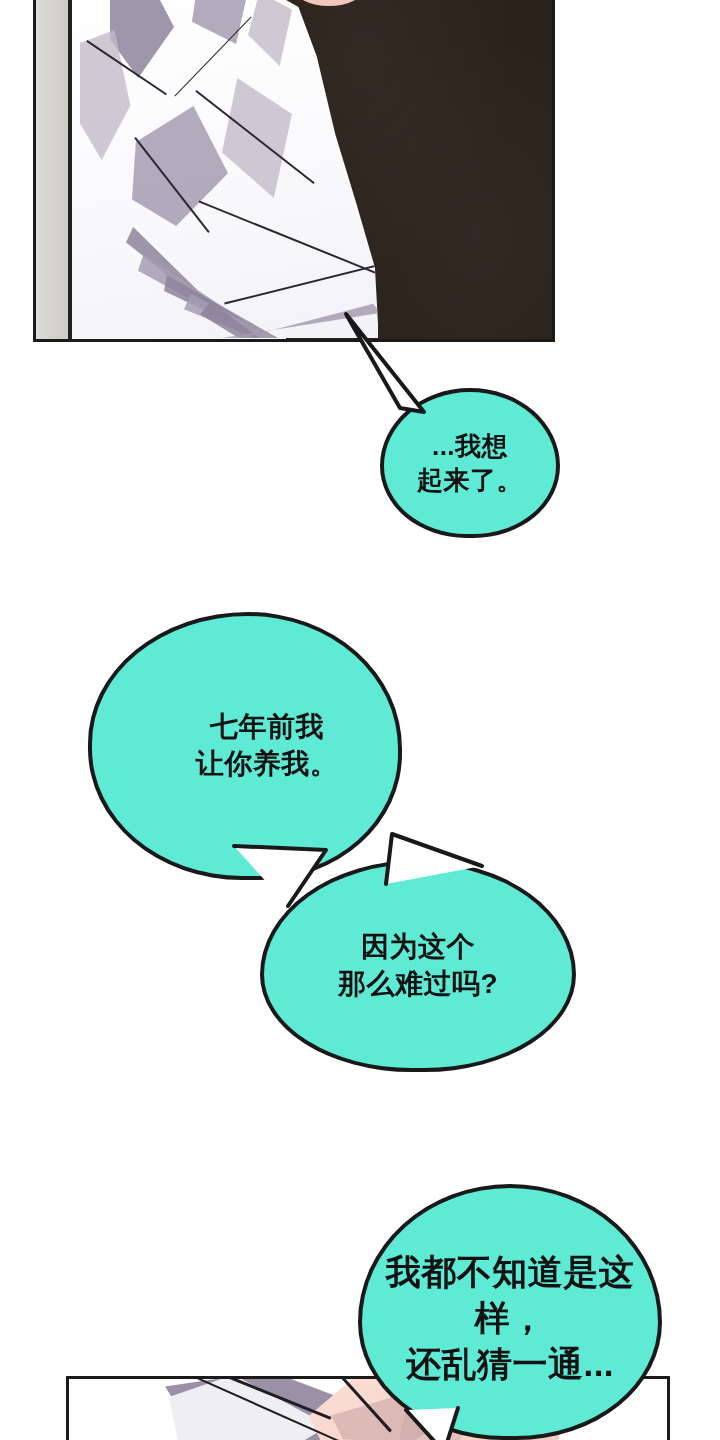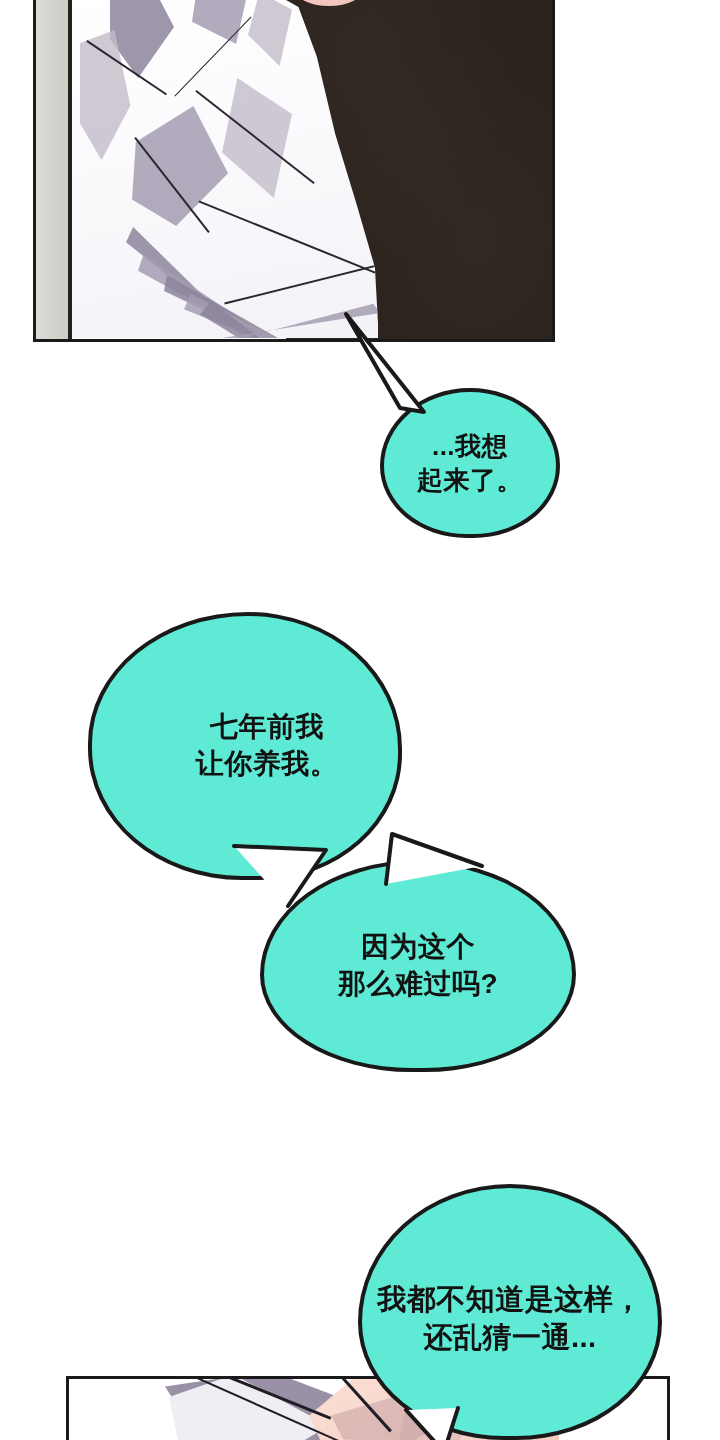--- a/index.html
+++ b/index.html
@@ -202,21 +202,21 @@
   #bubble-3 .bubble-text { font-size: 28px; }
 
   #bubble-4 {
     left: 358px;
     top: 1184px;
     width: 304px;
     height: 256px;
     border-radius: 50% 50% 48% 48% / 54% 54% 46% 46%;
   }
   #bubble-4 .bubble-text {
-    font-size: 29px;
+    font-size: 35px;
     position: relative;
     top: 6px;
   }
 
   
   .tail { position: absolute; z-index: 19; }
   .tail svg { display: block; overflow: visible; }
 
   #tail-1 { left: 330px; top: 312px; width: 140px; height: 110px; z-index: 21; }
   #tail-2 { left: 230px; top: 840px; width: 120px; height: 70px; z-index: 21; }

